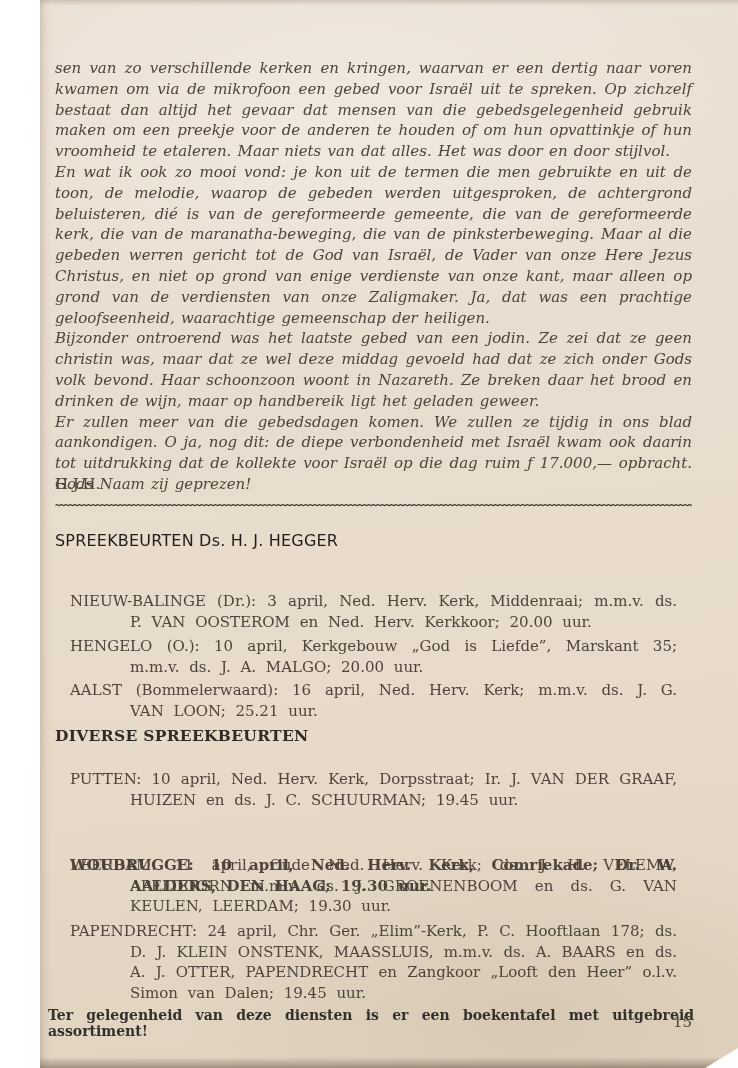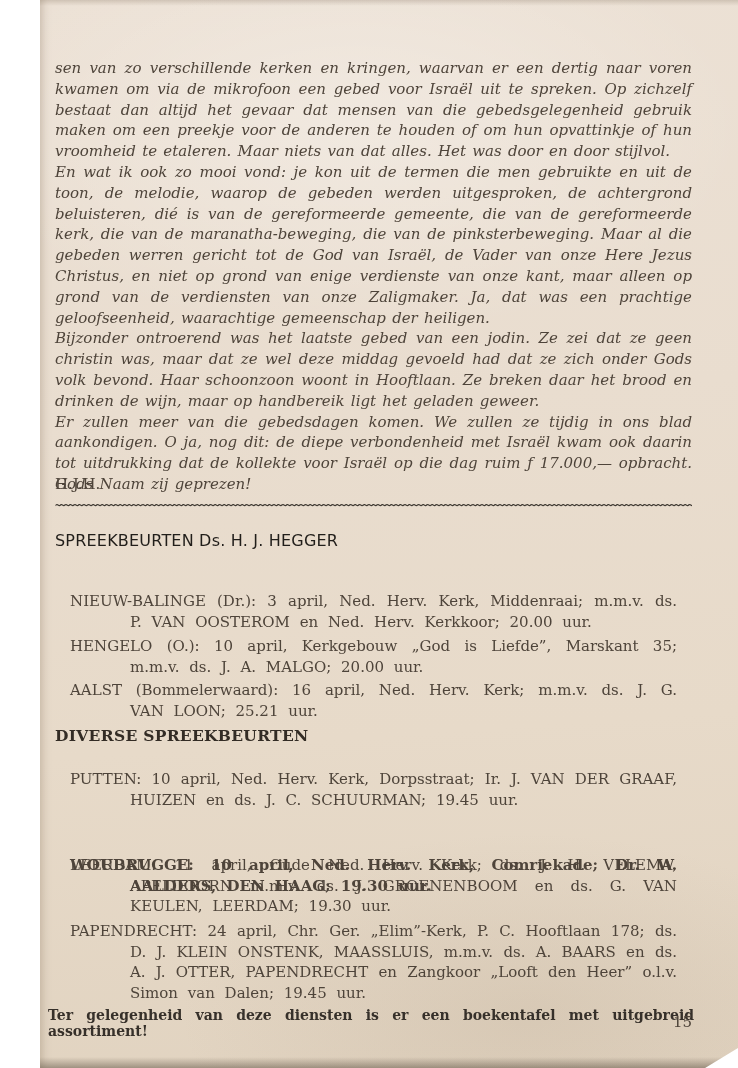--- a/index.html
+++ b/index.html
@@ -125,21 +125,21 @@
   }
 </style>
 </head>
 <body>
 
 <div class="paper">
 
   <div class="abs article">
     <p>sen van zo verschillende kerken en kringen, waarvan er een dertig naar voren kwamen om via de mikrofoon een gebed voor Israël uit te spreken. Op zichzelf bestaat dan altijd het gevaar dat mensen van die gebedsgelegenheid gebruik maken om een preekje voor de anderen te houden of om hun opvattinkje of hun vroomheid te etaleren. Maar niets van dat alles. Het was door en door stijlvol.</p>
     <p>En wat ik ook zo mooi vond: je kon uit de termen die men gebruikte en uit de toon, de melodie, waarop de gebeden werden uitgesproken, de achtergrond beluisteren, dié is van de gereformeerde gemeente, die van de gereformeerde kerk, die van de maranatha-beweging, die van de pinksterbeweging. Maar al die gebeden werren gericht tot de God van Israël, de Vader van onze Here Jezus Christus, en niet op grond van enige verdienste van onze kant, maar alleen op grond van de verdiensten van onze Zaligmaker. Ja, dat was een prachtige geloofseenheid, waarachtige gemeenschap der heiligen.</p>
-    <p>Bijzonder ontroerend was het laatste gebed van een jodin. Ze zei dat ze geen christin was, maar dat ze wel deze middag gevoeld had dat ze zich onder Gods volk bevond. Haar schoonzoon woont in Hooftlaan. Ze breken daar het brood en drinken de wijn, maar op handbereik ligt het geladen geweer.</p>
+    <p>Bijzonder ontroerend was het laatste gebed van een jodin. Ze zei dat ze geen christin was, maar dat ze wel deze middag gevoeld had dat ze zich onder Gods volk bevond. Haar schoonzoon woont in Nazareth. Ze breken daar het brood en drinken de wijn, maar op handbereik ligt het geladen geweer.</p>
     <p>Er zullen meer van die gebedsdagen komen. We zullen ze tijdig in ons blad aankondigen. O ja, nog dit: de diepe verbondenheid met Israël kwam ook daarin tot uitdrukking dat de kollekte voor Israël op die dag ruim ƒ 17.000,— opbracht. Gods Naam zij geprezen!</p>
     <div class="sig-row">H.J.H.</div>
   </div>
 
   <div class="abs divider">~~~~~~~~~~~~~~~~~~~~~~~~~~~~~~~~~~~~~~~~~~~~~~~~~~~~~~~~~~~~~~~~~~~~~~~~~~~~~~~~~~~~~~~~~~~~~~~~~~~~~~~~~~~~~~~~~~~~~~~~~~~~~~~~~~~~~~~~~~~~~~~~~~~~~~~~~~~~~~~~~~~~~~~~~~~~~~~~~~~~~~~~~~~~~~~~~~~~~~~~</div>
 
   <h1 class="abs section-title">SPREEKBEURTEN Ds. H. J. HEGGER</h1>
 
   <p class="abs entry e0">NIEUW-BALINGE (Dr.): 3 april, Ned. Herv. Kerk, Middenraai; m.m.v. ds. P. VAN OOSTEROM en Ned. Herv. Kerkkoor; 20.00 uur.</p>
   <p class="abs entry e1">HENGELO (O.): 10 april, Kerkgebouw „God is Liefde”, Marskant 35; m.m.v. ds. J. A. MALGO; 20.00 uur.</p>

